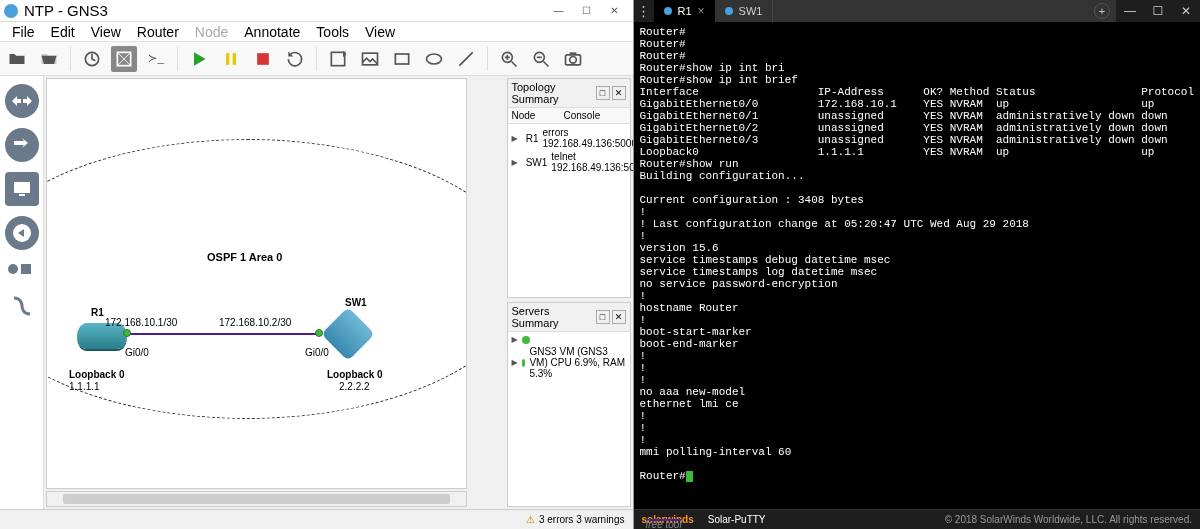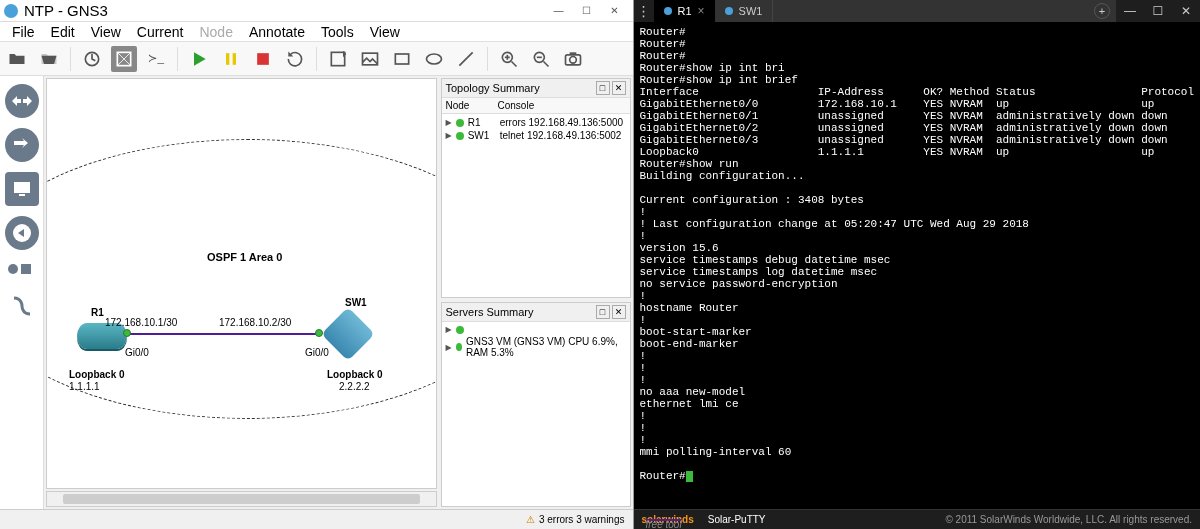--- a/index.html
+++ b/index.html
@@ -31,21 +31,21 @@
   .lt-btn { width: 36px; height: 36px; display: flex; align-items: center; justify-content: center; cursor: pointer; border-radius: 4px; }
   .lt-btn.big { background: #6a7a8a; border-radius: 50%; width: 34px; height: 34px; }
   .lt-btn svg { width: 24px; height: 24px; }
   .lt-small { width: 36px; height: 18px; display:flex; align-items:center; justify-content:center; }
 
   .canvas-area { flex: 1; display: flex; flex-direction: column; }
   .canvas { flex: 1; background: #fff; position: relative; overflow: hidden; border: 1px solid #ccc; margin: 2px; }
   .hscroll { height: 16px; background: #f0f0f0; border: 1px solid #ccc; margin: 0 2px 2px 2px; position: relative; }
   .hscroll .thumb { position: absolute; left: 16px; right: 16px; top: 2px; bottom: 2px; background: #cdcdcd; border-radius: 2px; }
 
-  .right-panels { width: 194px; display: flex; flex-direction: column; }
+  .right-panels { width: 164px; display: flex; flex-direction: column; padding-left: 36px; }
   .panel { border: 1px solid #ccc; margin: 2px; background: #fff; display: flex; flex-direction: column; }
   .panel-title { background: #f0f0f0; padding: 2px 4px; font-size: 11px; display: flex; align-items: center; border-bottom: 1px solid #ddd; }
   .panel-title span { flex: 1; }
   .panel-title .pbtn { width: 14px; height: 14px; font-size: 9px; display:flex; align-items:center; justify-content:center; border:1px solid #aaa; margin-left:2px; cursor:pointer; }
   .panel-head { display: flex; background: #f8f8f8; border-bottom: 1px solid #ddd; font-size: 10px; }
   .panel-head div { padding: 2px 4px; }
   .panel-body { flex: 1; padding: 2px; font-size: 10px; }
   .node-row { display: flex; align-items: center; padding: 1px 2px; gap: 4px; }
   .tri { font-size: 8px; color: #555; }
   .dot-green { width: 8px; height: 8px; background: #3cba3c; border-radius: 50%; }
@@ -93,21 +93,21 @@
       <div class="win-btn">—</div>
       <div class="win-btn">☐</div>
       <div class="win-btn">✕</div>
     </div>
   </div>
 
   <div class="menubar">
     <div class="menuitem">File</div>
     <div class="menuitem">Edit</div>
     <div class="menuitem">View</div>
-    <div class="menuitem">Current</div>
+    <div class="menuitem">Router</div>
     <div class="menuitem disabled">Node</div>
     <div class="menuitem">Annotate</div>
     <div class="menuitem">Tools</div>
     <div class="menuitem">View</div>
   </div>
 
   <div class="toolbar">
     <div class="tb-btn">
         <svg viewBox="0 0 24 24">
           <path fill="#555" d="M3 6h6l2 2h10v10H3z"></path>
@@ -391,15 +391,15 @@
 !
 mmi polling-interval 60
 
 Router#<span class="cursor"></span></div>
 
   <div class="term-status">
     <span class="orange">solarwinds</span>
     <span class="prod">Solar-PuTTY</span>
     <span class="link" style="margin-left:4px;">free tool</span>
     <span class="spacer"></span>
-    <span>© 2011 SolarWinds Worldwide, LLC. All rights reserved.</span>
+    <span>© 2018 SolarWinds Worldwide, LLC. All rights reserved.</span>
   </div>
 </div>
 
 </body></html>

